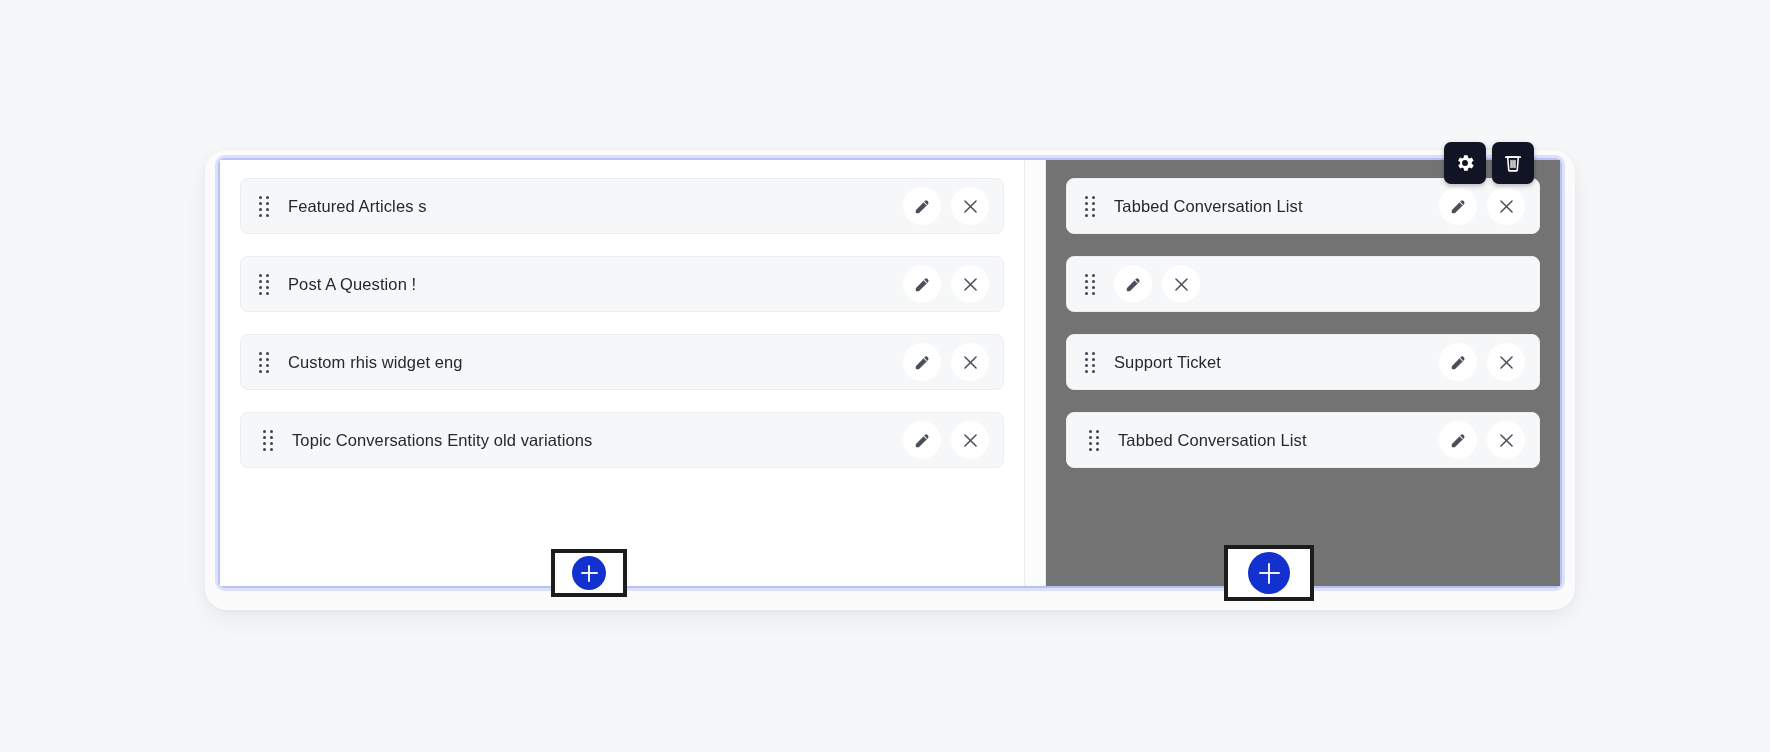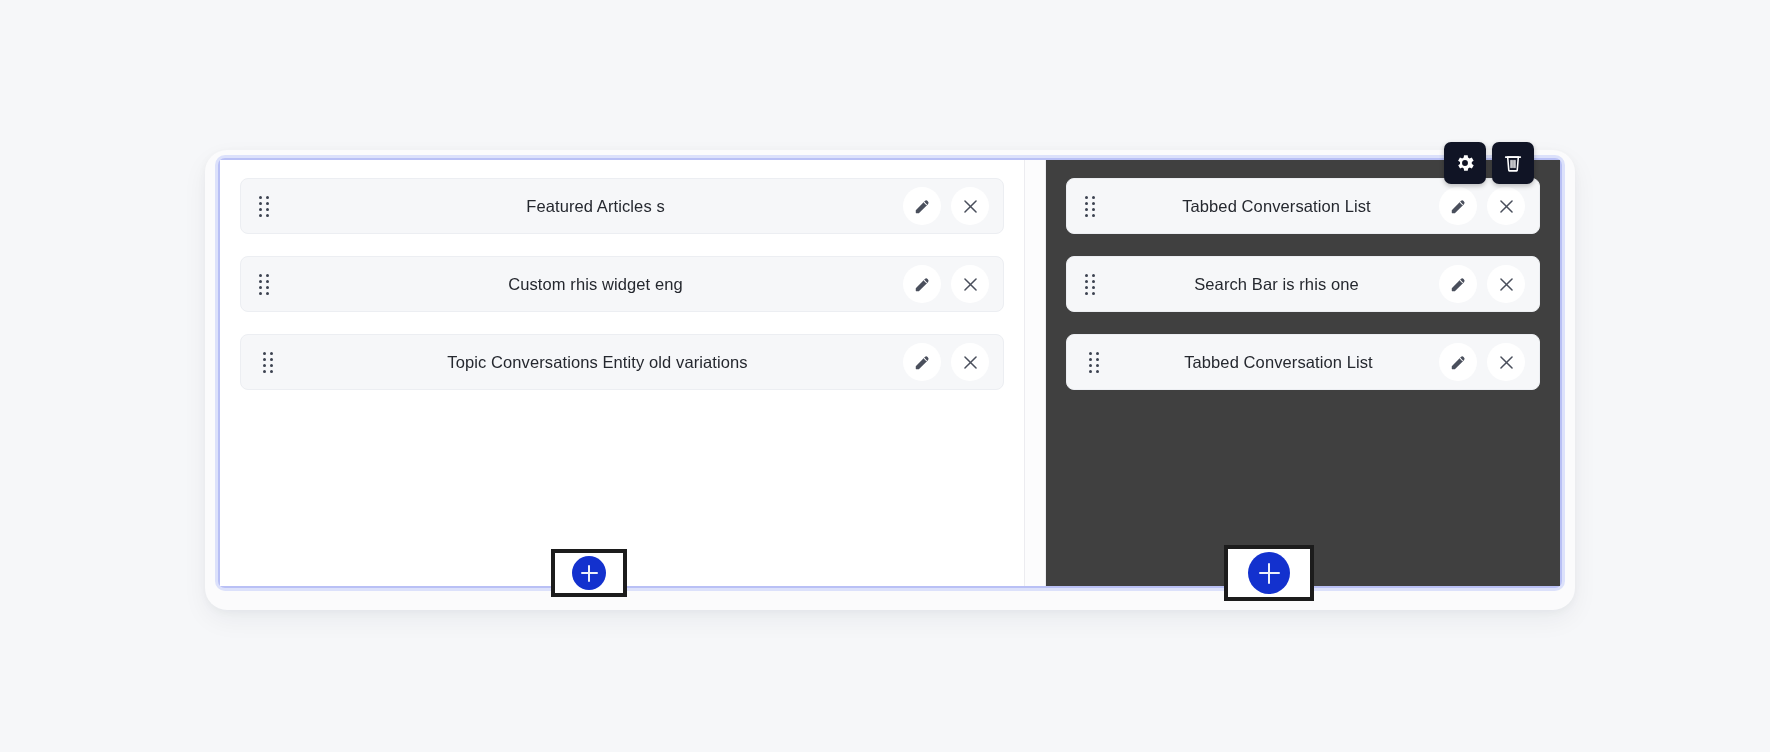--- a/index.html
+++ b/index.html
@@ -12,21 +12,20 @@
     background: #f6f7f9;
     font-family: "Liberation Sans", sans-serif;
     overflow: hidden;
   }
 
   
   .stage {
     position: relative;
     width: 1770px;
     height: 616px;
-    text-align: center;
   }
 
   
   .outer-card {
     position: absolute;
     left: 205px;
     top: 150px;
     width: 1370px;
     height: 460px;
     background: #fbfbfc;
@@ -62,21 +61,21 @@
   }
   .column-gap {
     width: 22px;
     background: #fcfcfd;
     border-left: 1px solid #ececf0;
     border-right: 1px solid #ececf0;
     box-sizing: border-box;
   }
   .column-right {
     flex: 1;
-    background: #404040;
+    background: #737373;
   }
 
   
   .row {
     position: relative;
     display: flex;
     align-items: center;
     height: 56px;
     margin-bottom: 22px;
     background: #f6f7f9;
@@ -242,20 +241,46 @@
             </svg>
           </button>
           <button class="icon-btn">
             <svg width="19" height="19" viewBox="0 0 24 24">
               <path d="M5 5 L19 19 M19 5 L5 19" stroke="#4a4f5c" stroke-width="1.9" stroke-linecap="round"></path>
             </svg>
           </button>
         </span>
       </div>
 
+      <div class="row">
+        <span class="drag-handle">
+          <i></i>
+            <i></i>
+            <i></i>
+            <i></i>
+            <i></i>
+            <i></i>
+            <i></i>
+            <i></i>
+        </span>
+        <span class="row-label">Post A Question !</span>
+        <span class="row-actions">
+          <button class="icon-btn">
+            <svg width="19" height="19" viewBox="0 0 24 24" fill="none">
+              <path d="M4 20.5h3.4L18.9 9a2.4 2.4 0 0 0 0-3.4l-.5-.5a2.4 2.4 0 0 0-3.4 0L3.5 16.6V20a.5.5 0 0 0 .5.5z" fill="#4a4f5c"></path>
+              <path d="M13.9 6.6l3.5 3.5" stroke="#ffffff" stroke-width="1.3"></path>
+            </svg>
+          </button>
+          <button class="icon-btn">
+            <svg width="19" height="19" viewBox="0 0 24 24">
+              <path d="M5 5 L19 19 M19 5 L5 19" stroke="#4a4f5c" stroke-width="1.9" stroke-linecap="round"></path>
+            </svg>
+          </button>
+        </span>
+      </div>
 
       <div class="row">
         <span class="drag-handle">
           <i></i>
             <i></i>
             <i></i>
             <i></i>
             <i></i>
             <i></i>
             <i></i>
@@ -342,37 +367,62 @@
         <span class="drag-handle">
           <i></i>
             <i></i>
             <i></i>
             <i></i>
             <i></i>
             <i></i>
             <i></i>
             <i></i>
         </span>
-        <span class="row-label">Search Bar is rhis one</span>
-        <span class="row-actions">
-          <button class="icon-btn">
-            <svg width="19" height="19" viewBox="0 0 24 24" fill="none">
-              <path d="M4 20.5h3.4L18.9 9a2.4 2.4 0 0 0 0-3.4l-.5-.5a2.4 2.4 0 0 0-3.4 0L3.5 16.6V20a.5.5 0 0 0 .5.5z" fill="#4a4f5c"></path>
-              <path d="M13.9 6.6l3.5 3.5" stroke="#ffffff" stroke-width="1.3"></path>
-            </svg>
-          </button>
-          <button class="icon-btn">
-            <svg width="19" height="19" viewBox="0 0 24 24">
-              <path d="M5 5 L19 19 M19 5 L5 19" stroke="#4a4f5c" stroke-width="1.9" stroke-linecap="round"></path>
-            </svg>
-          </button>
-        </span>
-      </div>
-
-
+        <span class="row-actions">
+          <button class="icon-btn">
+            <svg width="19" height="19" viewBox="0 0 24 24" fill="none">
+              <path d="M4 20.5h3.4L18.9 9a2.4 2.4 0 0 0 0-3.4l-.5-.5a2.4 2.4 0 0 0-3.4 0L3.5 16.6V20a.5.5 0 0 0 .5.5z" fill="#4a4f5c"></path>
+              <path d="M13.9 6.6l3.5 3.5" stroke="#ffffff" stroke-width="1.3"></path>
+            </svg>
+          </button>
+          <button class="icon-btn">
+            <svg width="19" height="19" viewBox="0 0 24 24">
+              <path d="M5 5 L19 19 M19 5 L5 19" stroke="#4a4f5c" stroke-width="1.9" stroke-linecap="round"></path>
+            </svg>
+          </button>
+        </span>
+      </div>
+
+
+      <div class="row">
+        <span class="drag-handle">
+          <i></i>
+            <i></i>
+            <i></i>
+            <i></i>
+            <i></i>
+            <i></i>
+            <i></i>
+            <i></i>
+        </span>
+        <span class="row-label">Support Ticket</span>
+        <span class="row-actions">
+          <button class="icon-btn">
+            <svg width="19" height="19" viewBox="0 0 24 24" fill="none">
+              <path d="M4 20.5h3.4L18.9 9a2.4 2.4 0 0 0 0-3.4l-.5-.5a2.4 2.4 0 0 0-3.4 0L3.5 16.6V20a.5.5 0 0 0 .5.5z" fill="#4a4f5c"></path>
+              <path d="M13.9 6.6l3.5 3.5" stroke="#ffffff" stroke-width="1.3"></path>
+            </svg>
+          </button>
+          <button class="icon-btn">
+            <svg width="19" height="19" viewBox="0 0 24 24">
+              <path d="M5 5 L19 19 M19 5 L5 19" stroke="#4a4f5c" stroke-width="1.9" stroke-linecap="round"></path>
+            </svg>
+          </button>
+        </span>
+      </div>
 
       <div class="row">
         <span class="drag-handle">
           <i></i>
             <i></i>
             <i></i>
             <i></i>
             <i></i>
             <i></i>
             <i></i>

